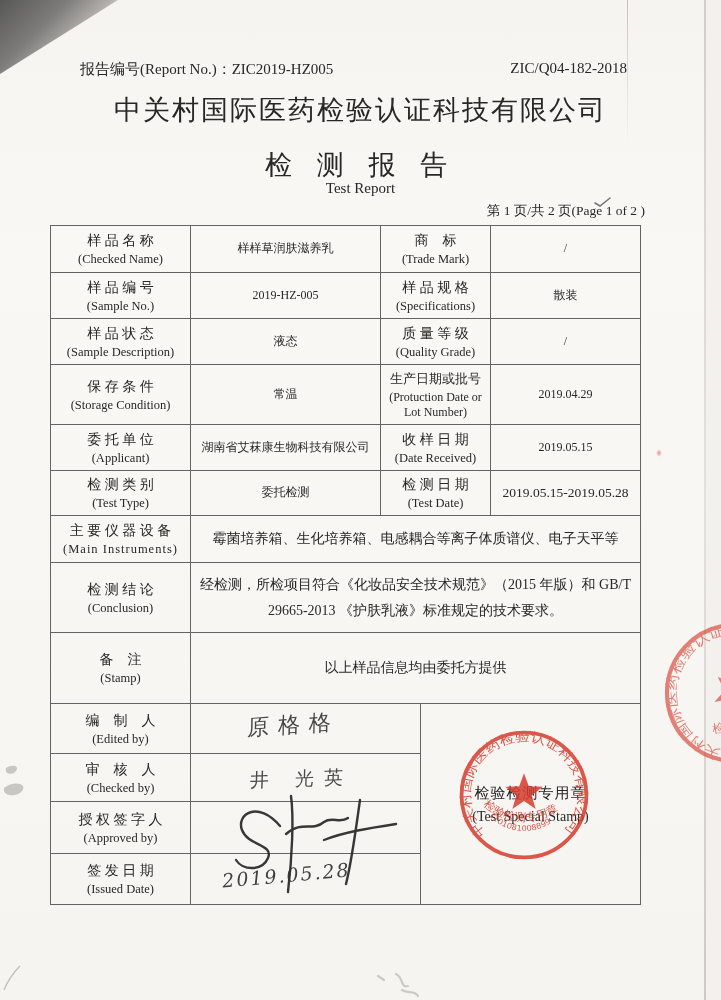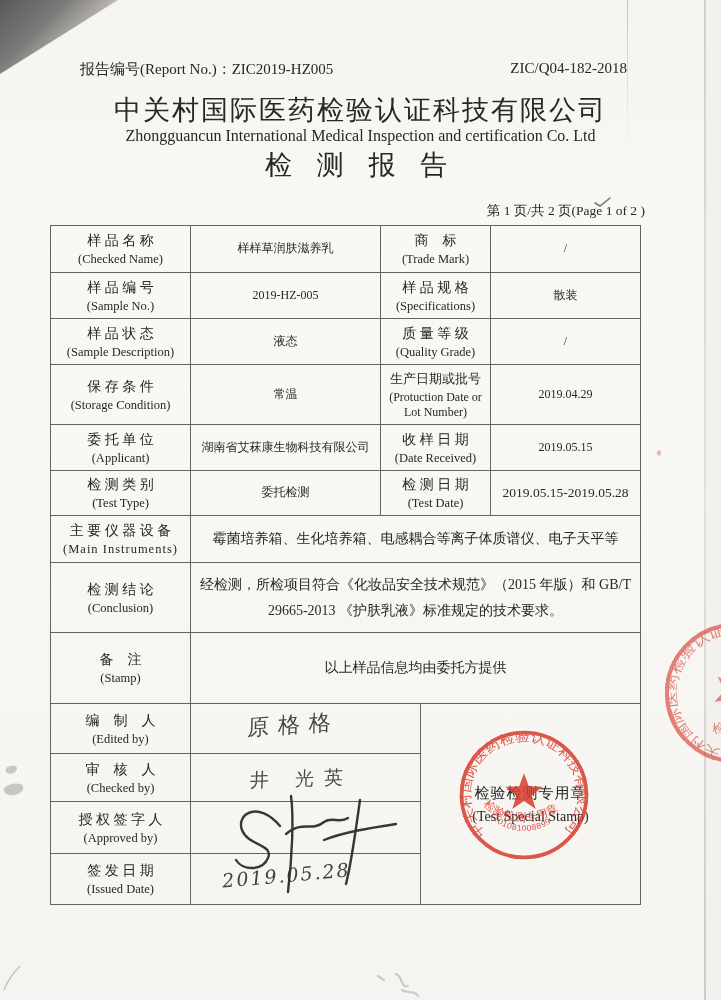--- a/index.html
+++ b/index.html
@@ -106,22 +106,22 @@
   <div class="corner-shadow"></div>
   <div class="edge-strip"></div>
   <div class="fold-line"></div>
   <div class="crease-line"></div>
 
   <div class="report-line">
     <span><span>报告编号(Report No.)：</span><span>ZIC2019-HZ005</span></span>
     <span>ZIC/Q04-182-2018</span>
   </div>
   <div class="company-cn">中关村国际医药检验认证科技有限公司</div>
-  <div class="company-en">Zhongguancun International Medical Inspection and certification Co. Ltd</div>
   <div class="title-cn">检 测 报 告</div>
+  <div class="title-en">Test Report</div>
   <div class="page-info">第 1 页/共 2 页(Page 1 of 2 )</div>
   <svg class="tick-mark" width="18" height="12">
     <path d="M1,7 L6,10 L16,2" stroke="#4a4a4a" stroke-width="1.6" fill="none" stroke-linecap="round" opacity=".75"></path>
   </svg>
 
   <table class="report">
     <colgroup>
         <col style="width:140px">
         <col style="width:190px">
         <col style="width:40px">

